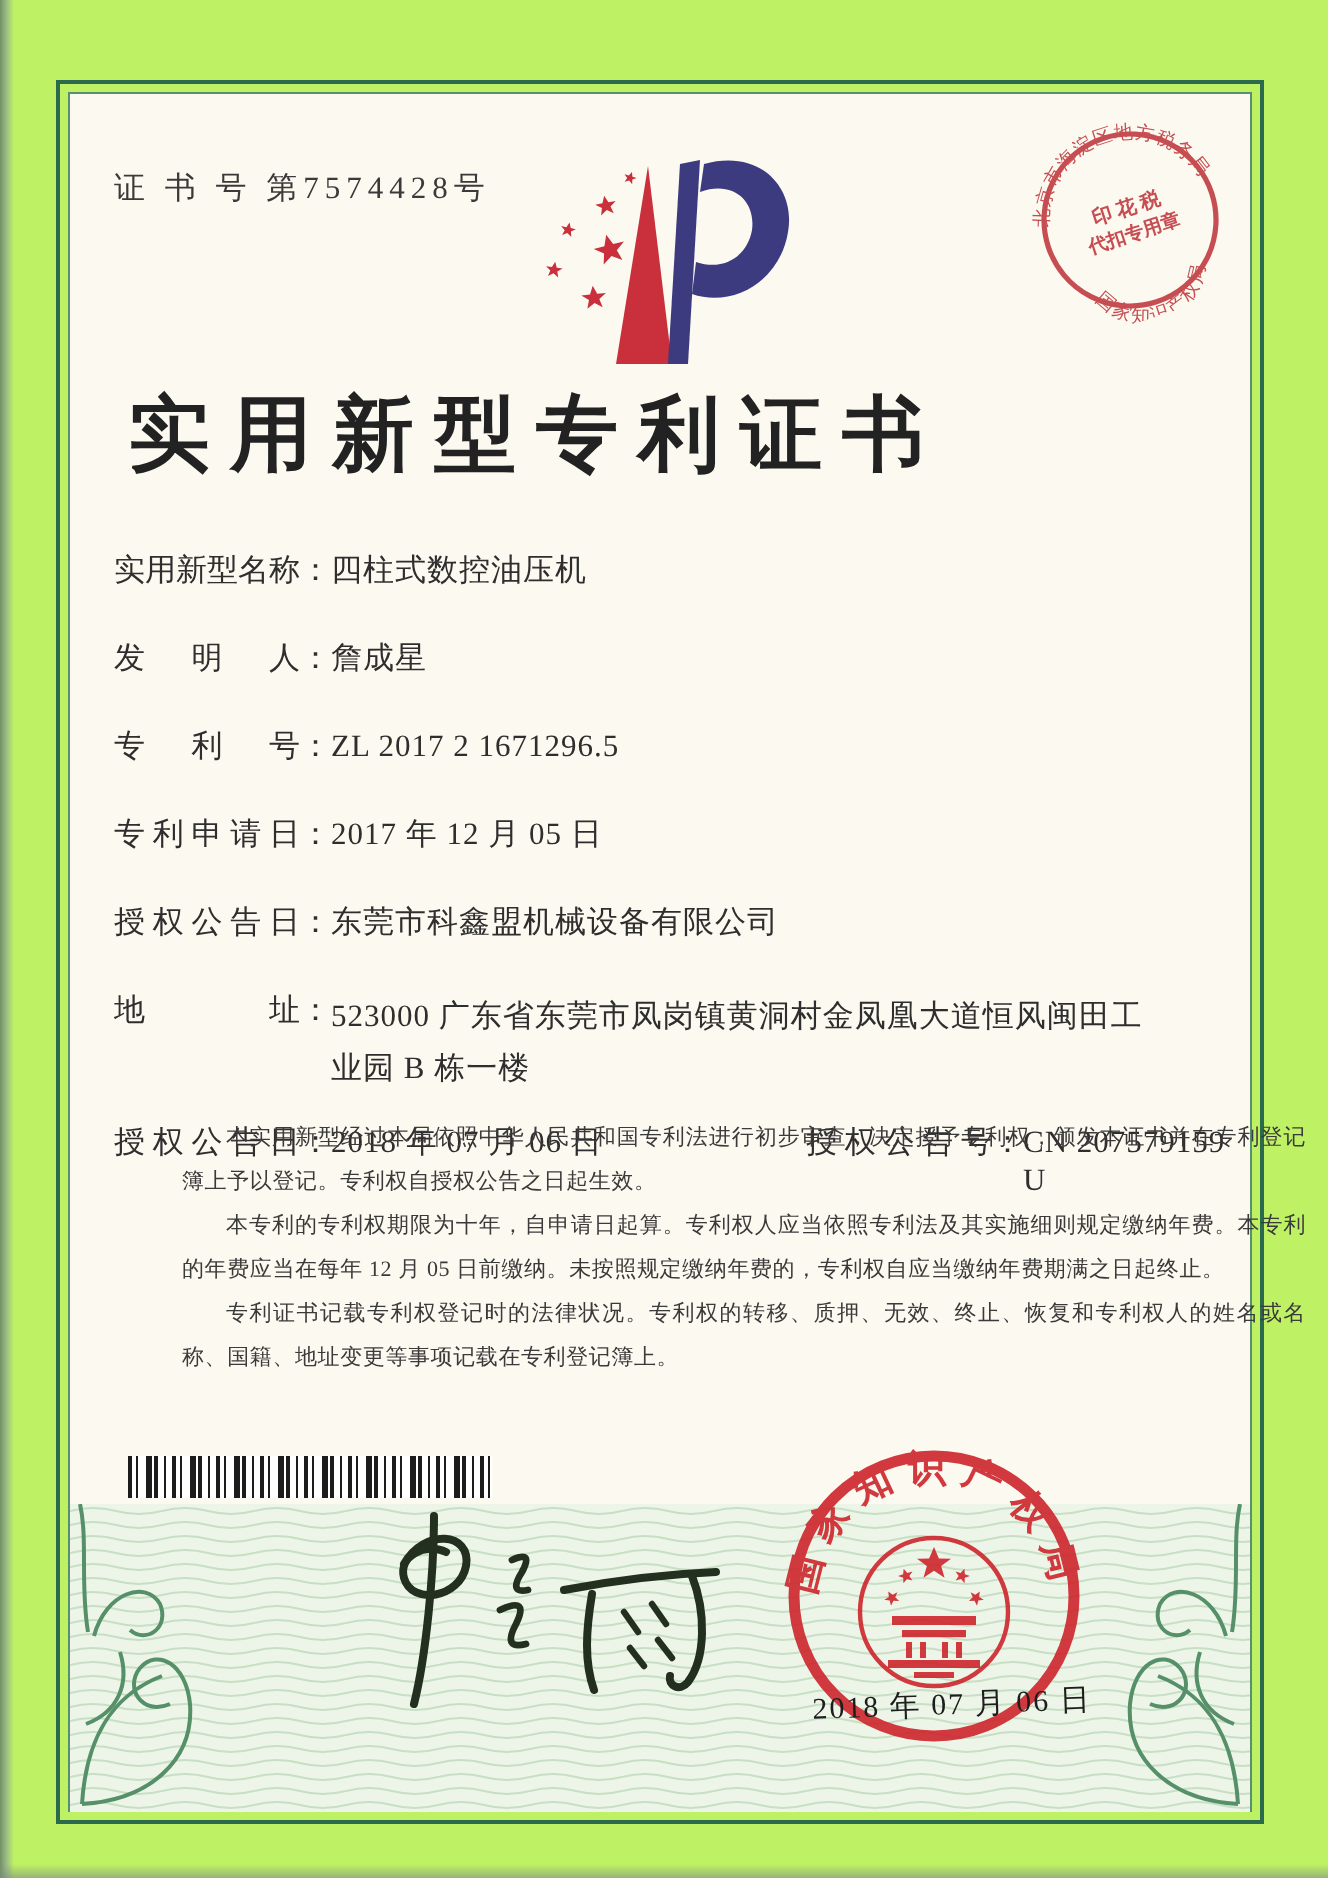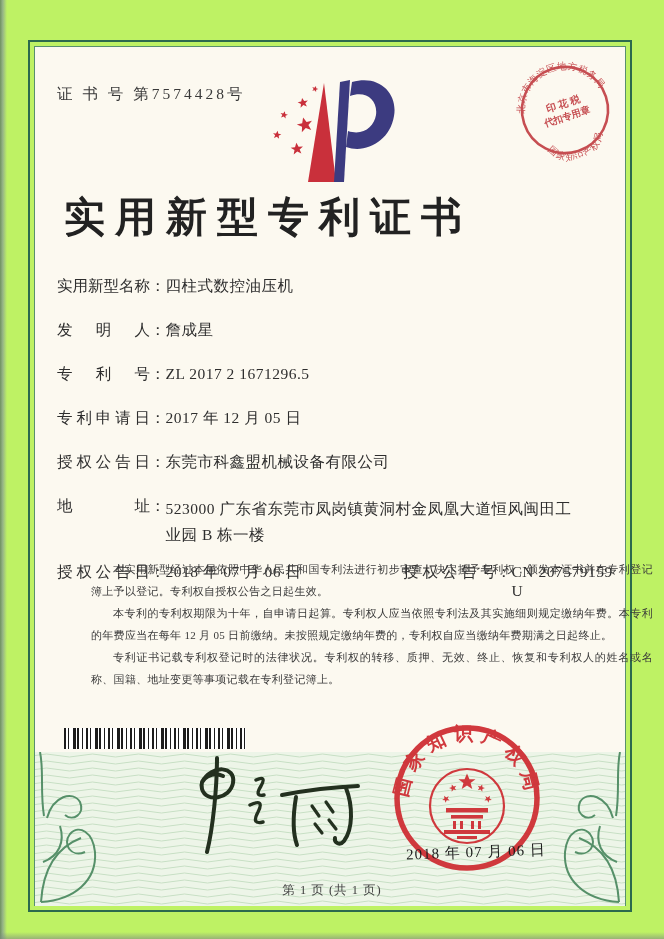--- a/index.html
+++ b/index.html
@@ -205,17 +205,16 @@
       <rect x="-7" y="23" width="3" height="8"></rect>
       <rect x="4" y="23" width="3" height="8"></rect>
       <rect x="11" y="23" width="3" height="8"></rect>
       <rect x="-23" y="32" width="46" height="4"></rect>
       <rect x="-10" y="38" width="20" height="3"></rect>
     </g>
   </svg>
 
   <div class="seal-date">2018 年 07 月 06 日</div>
 
-  <div class="footer">第 1 页 (共 1 页)</div>
 
   <div class="scan-edge-left"></div>
   <div class="scan-edge-bottom"></div>
 </div>
 
 </body></html>

